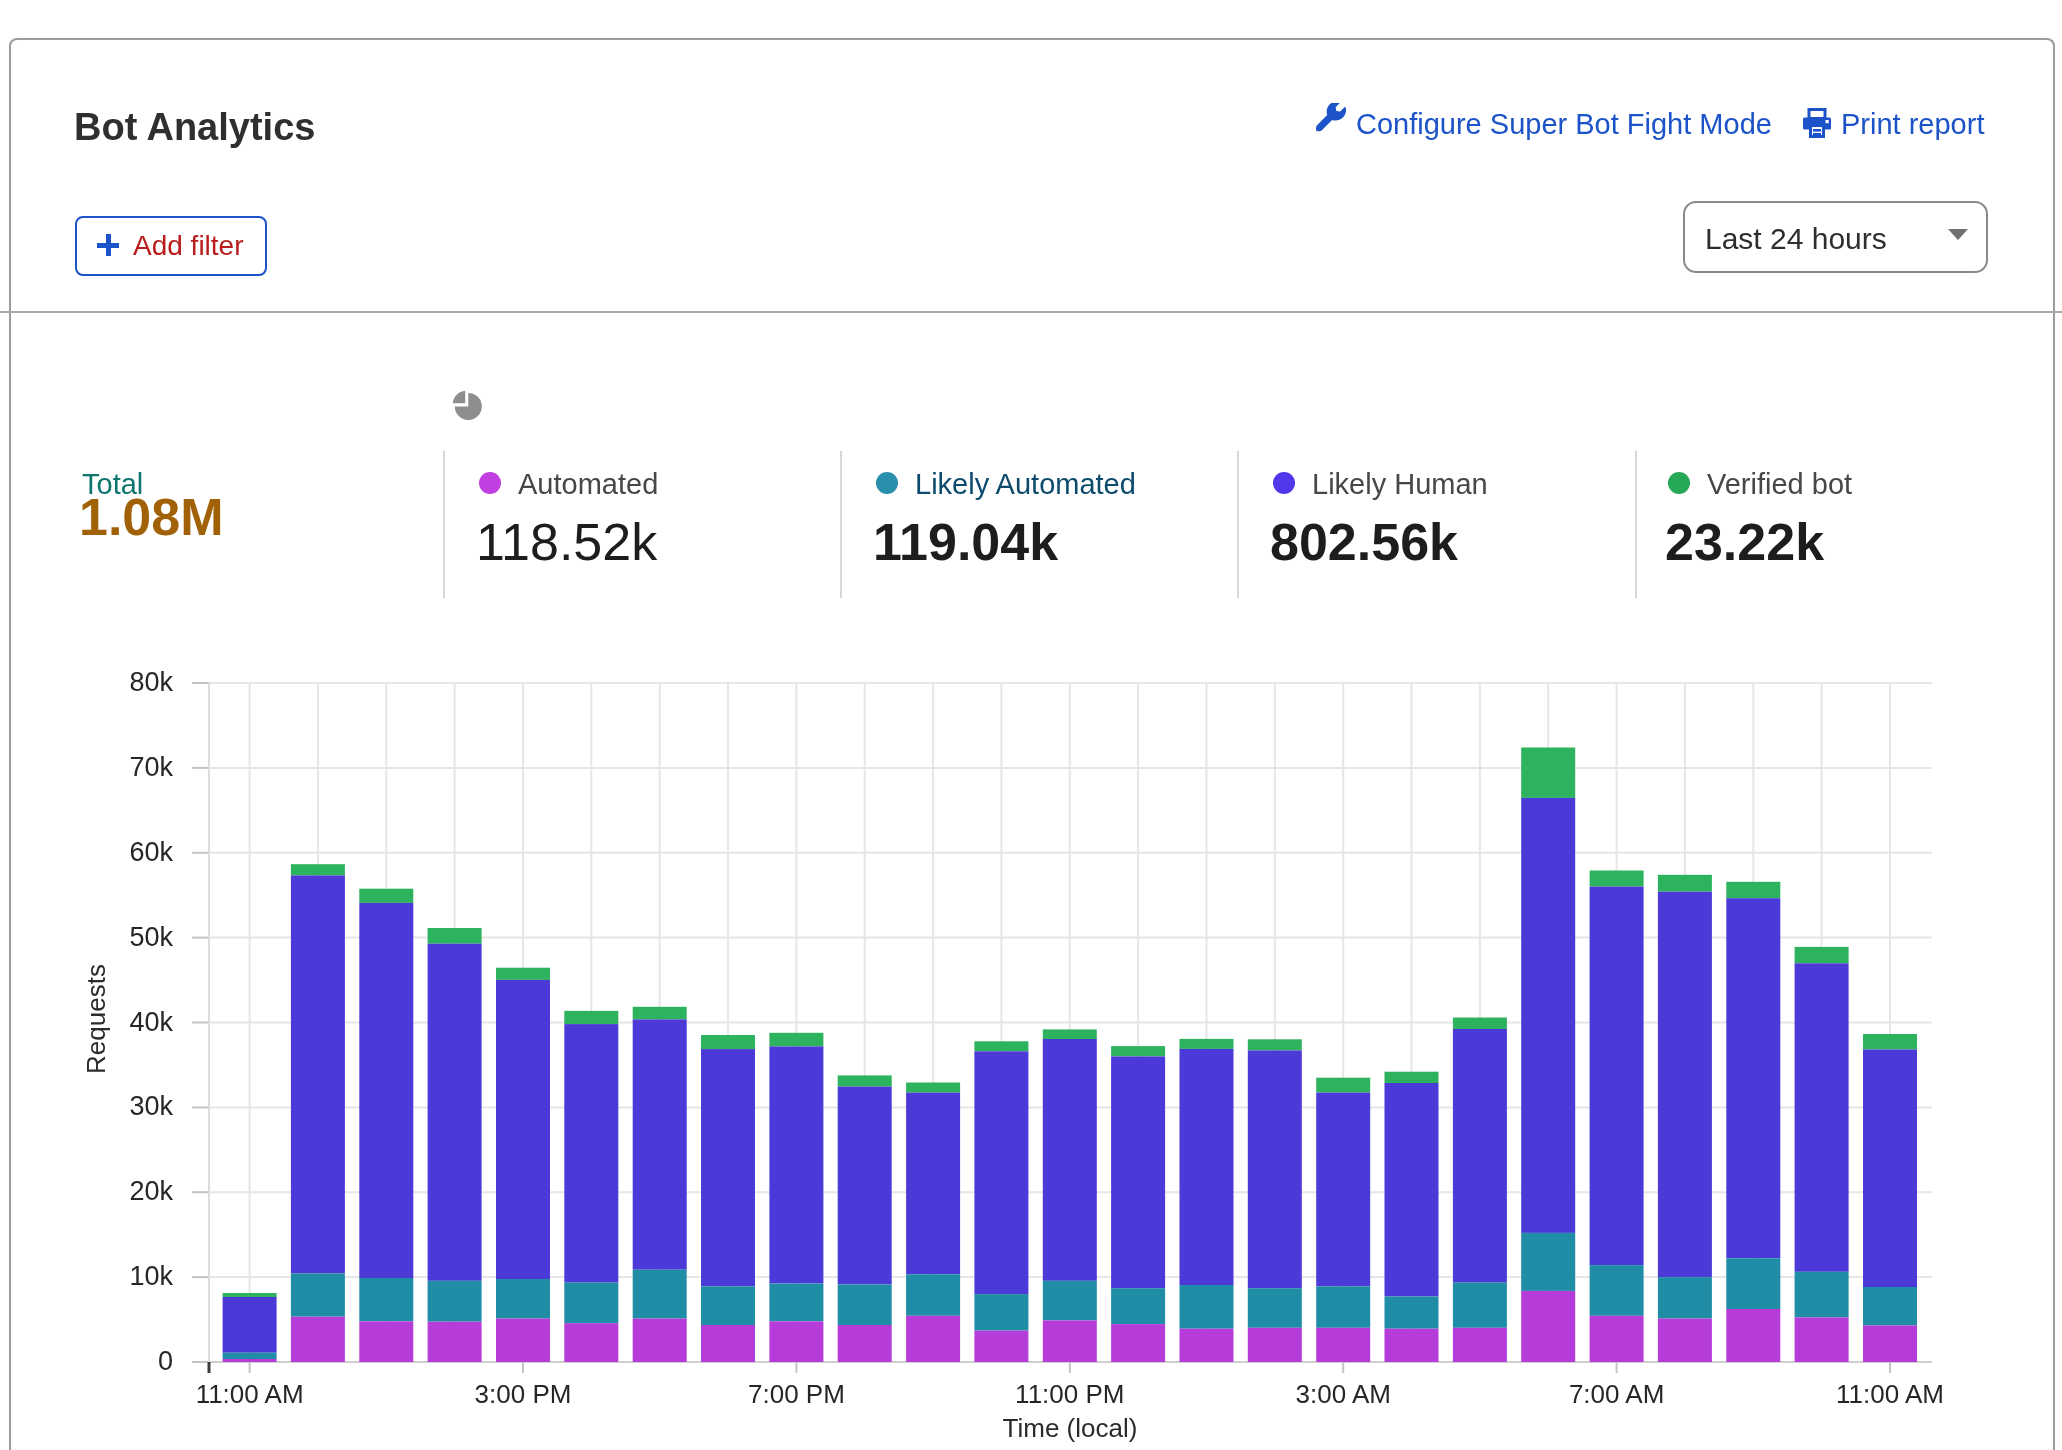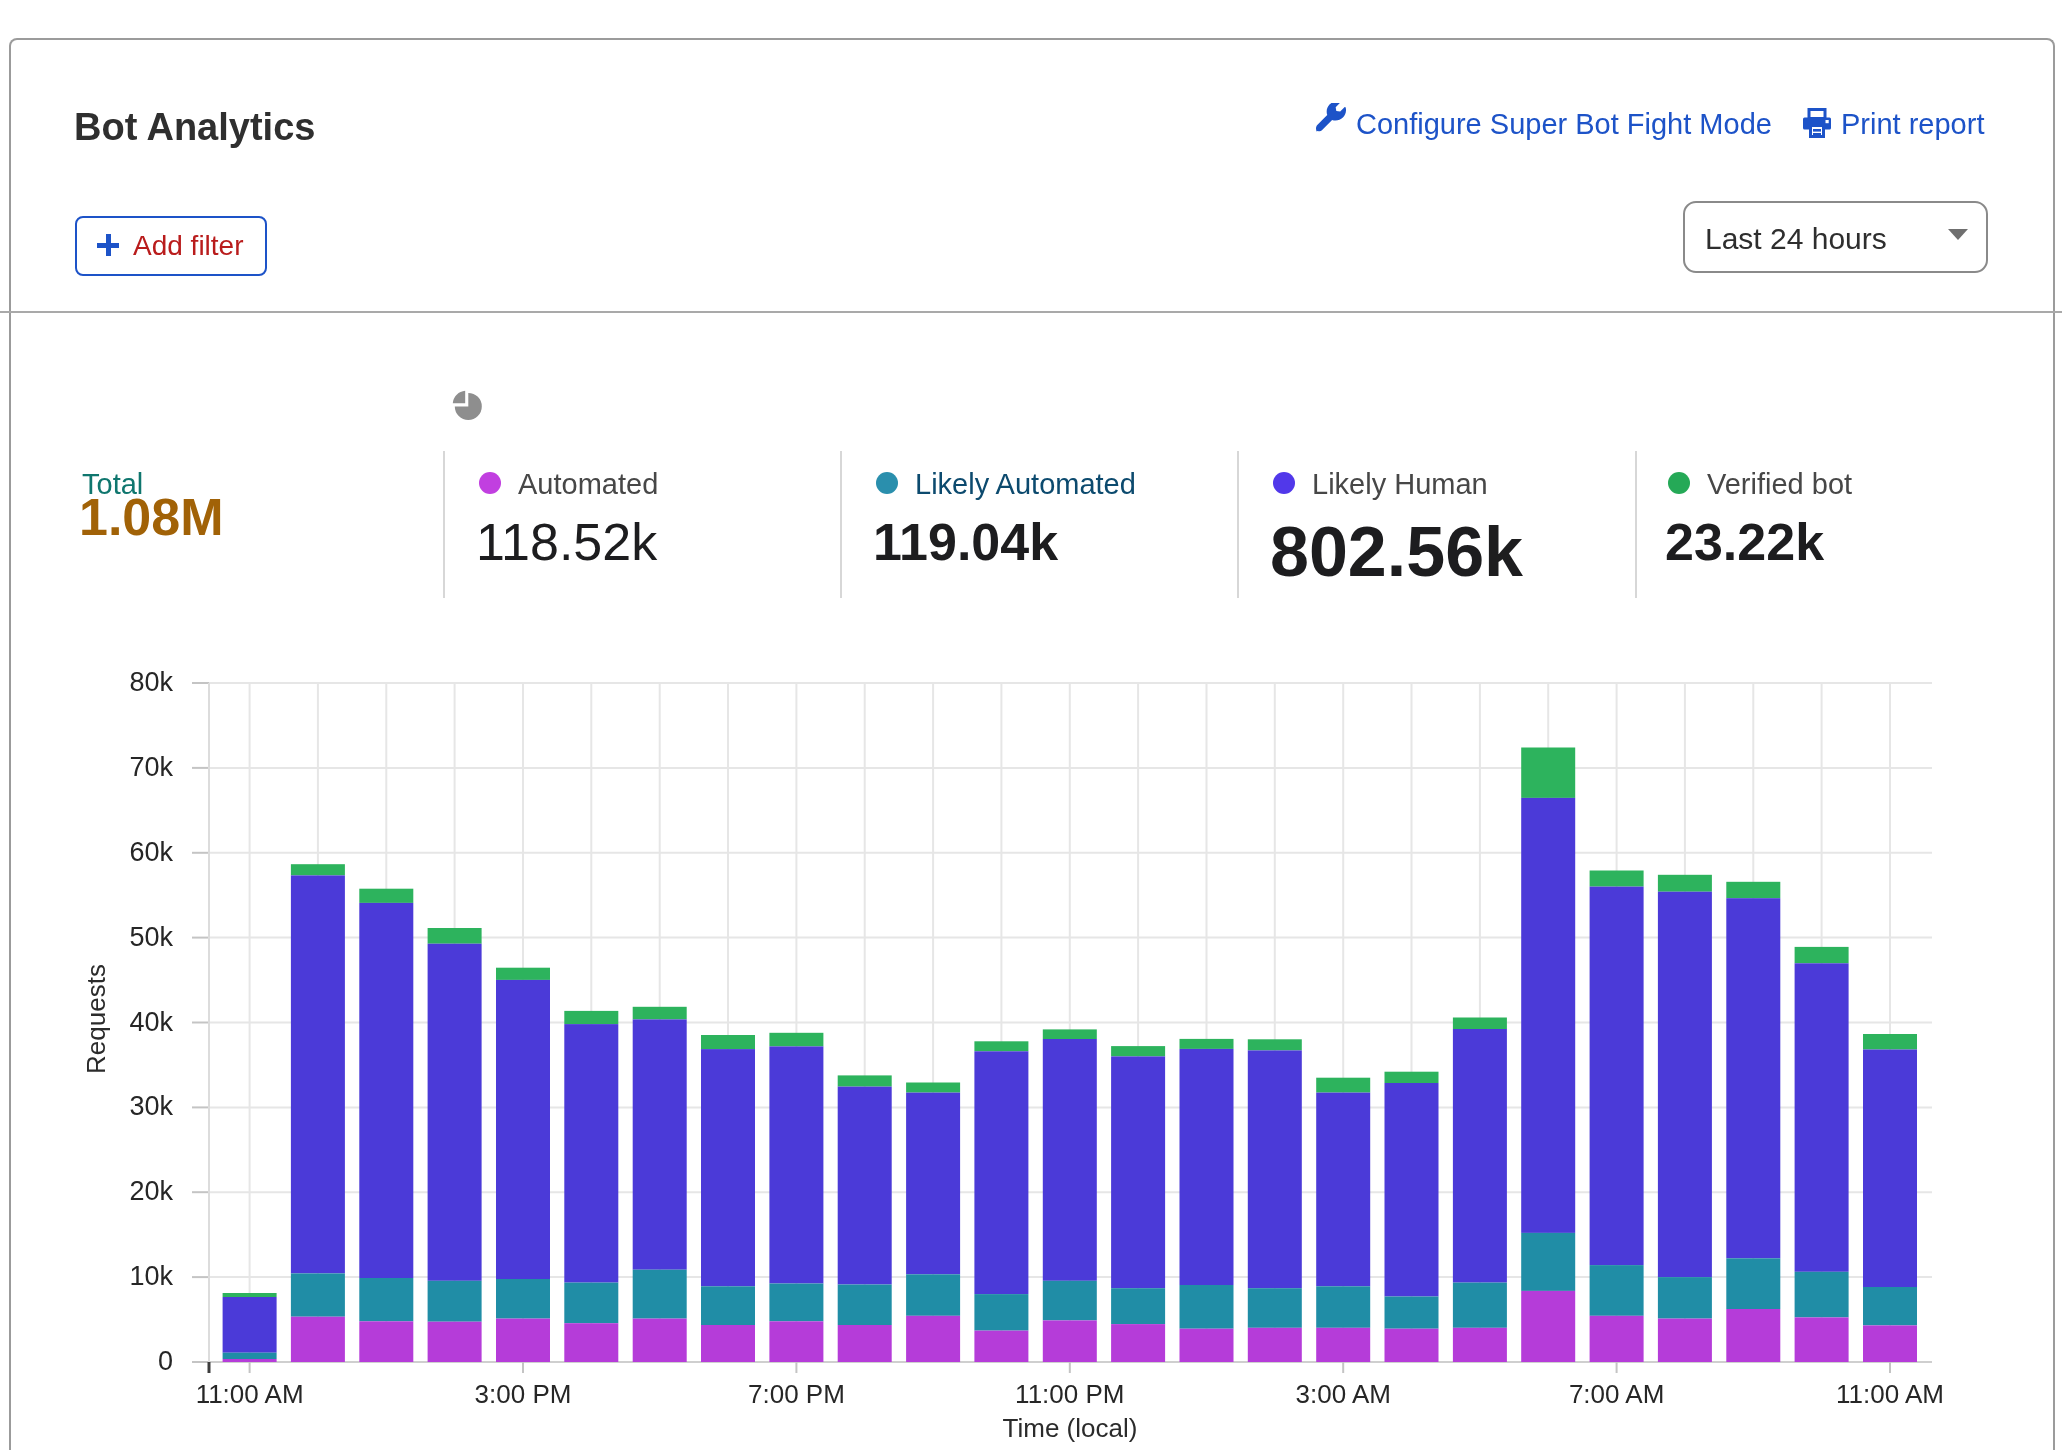--- a/index.html
+++ b/index.html
@@ -50,21 +50,21 @@
 <span style="position:absolute;left:82px;top:437px;font-size:29px;color:#0f766e;">Total</span>
 <span style="position:absolute;left:79px;top:456px;font-size:52px;font-weight:bold;color:#a16207;text-align:center;">1.08M</span>
 <span style="position:absolute;left:479px;top:441px;width:22px;height:22px;border-radius:50%;background:#c13fe0;"></span>
 <span style="position:absolute;left:518px;top:437px;font-size:29px;color:#474747;">Automated</span>
 <span style="position:absolute;left:476px;top:481px;font-size:52px;font-weight:normal;color:#1d1d1f;">118.52k</span>
 <span style="position:absolute;left:876px;top:441px;width:22px;height:22px;border-radius:50%;background:#2a8fad;"></span>
 <span style="position:absolute;left:915px;top:437px;font-size:29px;color:#0c4a6e;">Likely Automated</span>
 <span style="position:absolute;left:873px;top:481px;font-size:52px;font-weight:bold;color:#1d1d1f;">119.04k</span>
 <span style="position:absolute;left:1273px;top:441px;width:22px;height:22px;border-radius:50%;background:#5138ea;"></span>
 <span style="position:absolute;left:1312px;top:437px;font-size:29px;color:#474747;">Likely Human</span>
-<span style="position:absolute;left:1270px;top:481px;font-size:70px;font-weight:bold;color:#1d1d1f;">802.56k</span>
+<span style="position:absolute;left:1270px;top:481px;font-size:52px;font-weight:bold;color:#1d1d1f;">802.56k</span>
 <span style="position:absolute;left:1668px;top:441px;width:22px;height:22px;border-radius:50%;background:#25a957;"></span>
 <span style="position:absolute;left:1707px;top:437px;font-size:29px;color:#474747;">Verified bot</span>
 <span style="position:absolute;left:1665px;top:481px;font-size:52px;font-weight:bold;color:#1d1d1f;">23.22k</span>
 <span style="position:absolute;left:443px;top:420px;width:2px;height:147px;background:#d7d7d7;"></span>
 <span style="position:absolute;left:840px;top:420px;width:2px;height:147px;background:#d7d7d7;"></span>
 <span style="position:absolute;left:1237px;top:420px;width:2px;height:147px;background:#d7d7d7;"></span>
 <span style="position:absolute;left:1635px;top:420px;width:2px;height:147px;background:#d7d7d7;"></span>
 
   <svg width="2062" height="1450" viewBox="0 0 2062 1450" style="position:absolute;left:0;top:0;font-family:'Liberation Sans',sans-serif;">
 <line x1="209.0" y1="1331.0" x2="1932.0" y2="1331.0" stroke="#cfcfcf" stroke-width="2"></line>

